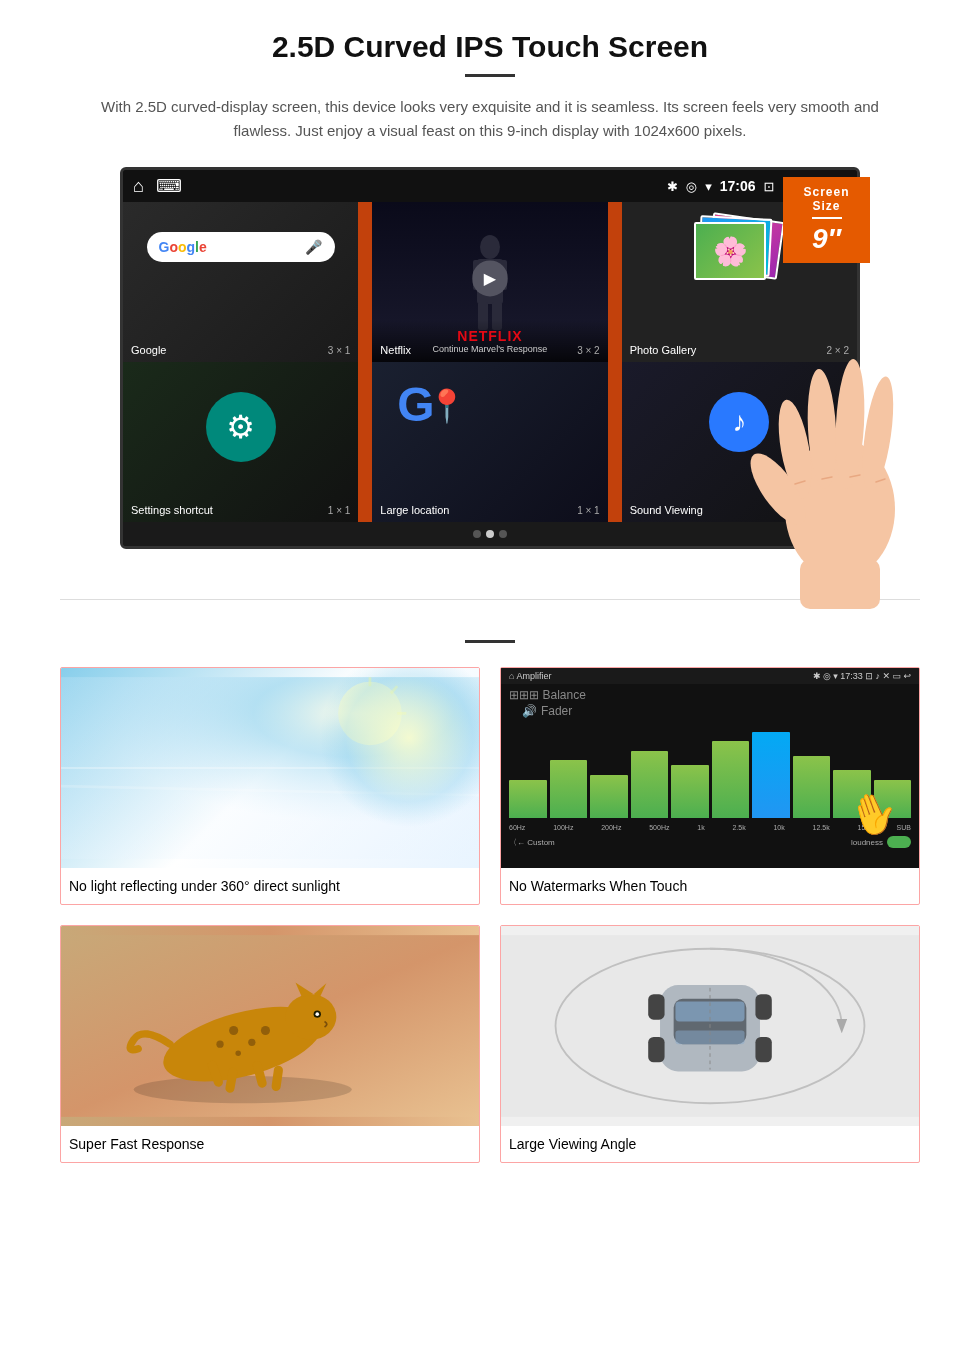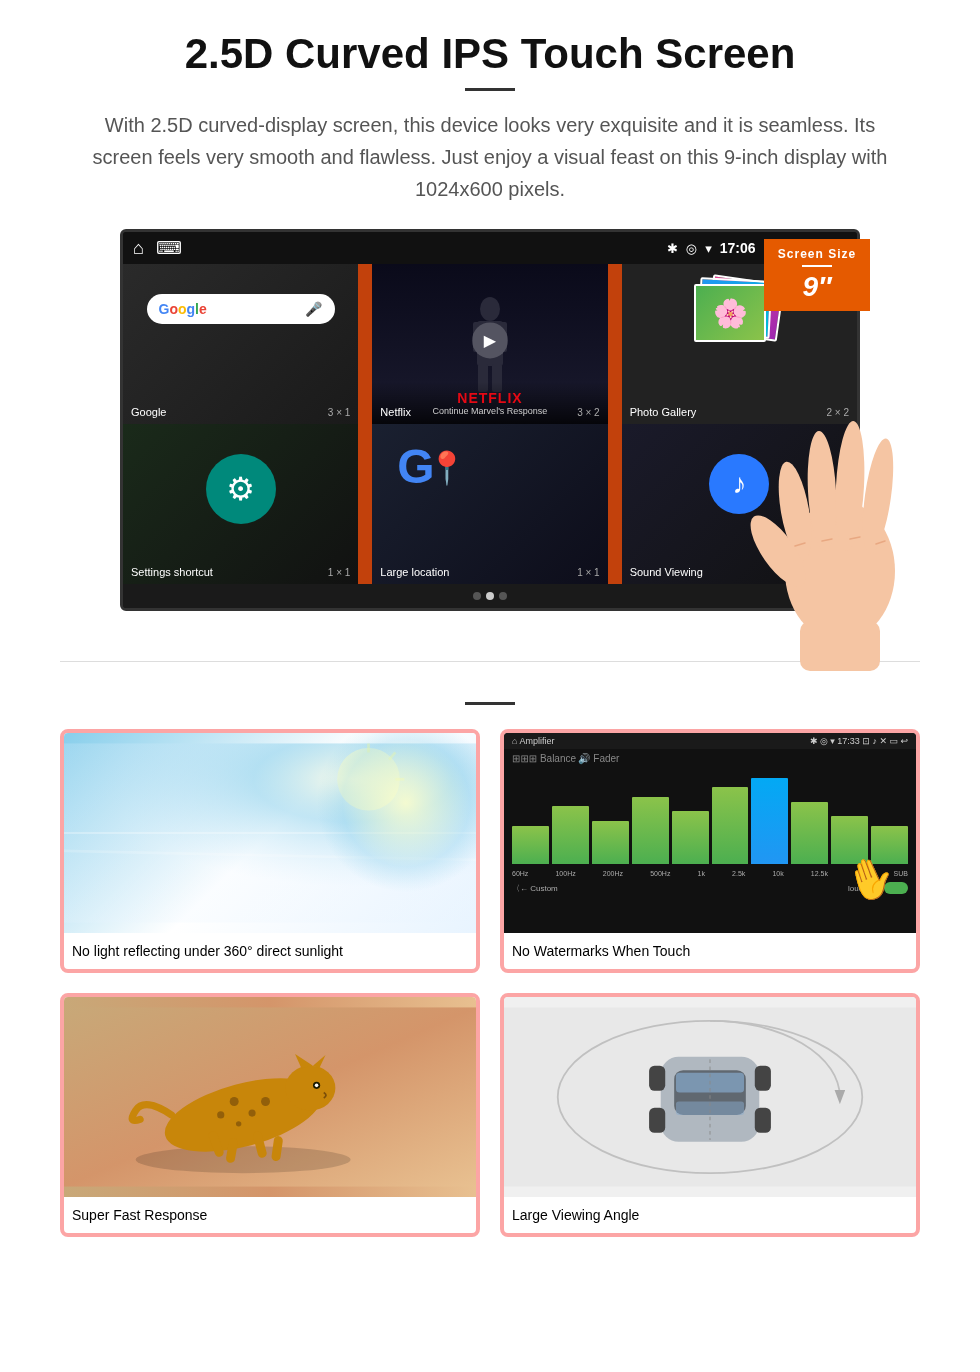--- a/index.html
+++ b/index.html
@@ -10,33 +10,33 @@
       min-height: 1372px;
       overflow-x: hidden;
     }
 
     
     .section1 {
       padding: 30px 60px 20px;
       text-align: center;
     }
     .section1 h1 {
-      font-size: 42px;
+      font-size: 30px;
       font-weight: 900;
       color: #111;
       margin-bottom: 10px;
     }
     .title-underline {
       width: 50px;
       height: 3px;
       background: #333;
       margin: 0 auto 18px;
     }
     .section1 p {
-      font-size: 20px;
+      font-size: 15px;
       color: #555;
       line-height: 1.6;
       max-width: 820px;
       margin: 0 auto 24px;
     }
 
     
     .device-wrapper {
       position: relative;
       width: 740px;
@@ -253,21 +253,21 @@
     }
     .dot.active {
       background: #ccc;
     }
 
     
     .screen-size-badge {
       position: absolute;
       top: 10px;
       right: -10px;
-      width: 106px;
+      width: 87px;
       background: #E55A00;
       color: #fff;
       text-align: center;
       padding: 8px 10px;
       z-index: 10;
     }
     .badge-screen-text {
       font-size: 12px;
       font-weight: bold;
       letter-spacing: 1px;
@@ -315,22 +315,22 @@
 
     
     .feature-grid {
       display: grid;
       grid-template-columns: 1fr 1fr;
       gap: 20px;
       margin-top: 24px;
       text-align: left;
     }
     .feature-item {
-      border: 4px solid #fca5a5;
-      border-radius: 8px;
+      border: 1px solid #fca5a5;
+      border-radius: 2px;
       overflow: hidden;
     }
     .feature-label {
       padding: 10px 8px;
       font-size: 14px;
       color: #000000;
     }
 
     
     .sunlight-bg {
@@ -577,21 +577,21 @@
       <div class="feature-label">No light reflecting under 360° direct sunlight</div>
     </div>
 
     <div class="feature-item">
       <div class="amplifier-bg">
         <div class="amp-status-bar">
           <span>⌂ Amplifier</span>
           <span>✱ ◎ ▾ 17:33 ⊡ ♪ ✕ ▭ ↩</span>
         </div>
         <div style="display:flex;padding:4px 8px;gap:8px;">
-          <div style="display:flex;flex-direction:row;gap:2px;font-size:10px;color:#888;align-items:center;">
+          <div style="display:flex;flex-direction:column;gap:2px;font-size:12px;color:#888;align-items:center;">
             <div>⊞⊞⊞ Balance</div>
             <div>🔊 Fader</div>
           </div>
         </div>
 
         <div style="display:flex;align-items:flex-end;height:100px;padding:0 8px 4px;gap:3px;">
           <div style="flex:1;height:40%;background:linear-gradient(to top,#4CAF50,#8BC34A);border-radius:1px 1px 0 0;"></div>
           <div style="flex:1;height:60%;background:linear-gradient(to top,#4CAF50,#8BC34A);border-radius:1px 1px 0 0;"></div>
           <div style="flex:1;height:45%;background:linear-gradient(to top,#4CAF50,#8BC34A);border-radius:1px 1px 0 0;"></div>
           <div style="flex:1;height:70%;background:linear-gradient(to top,#4CAF50,#8BC34A);border-radius:1px 1px 0 0;"></div>

